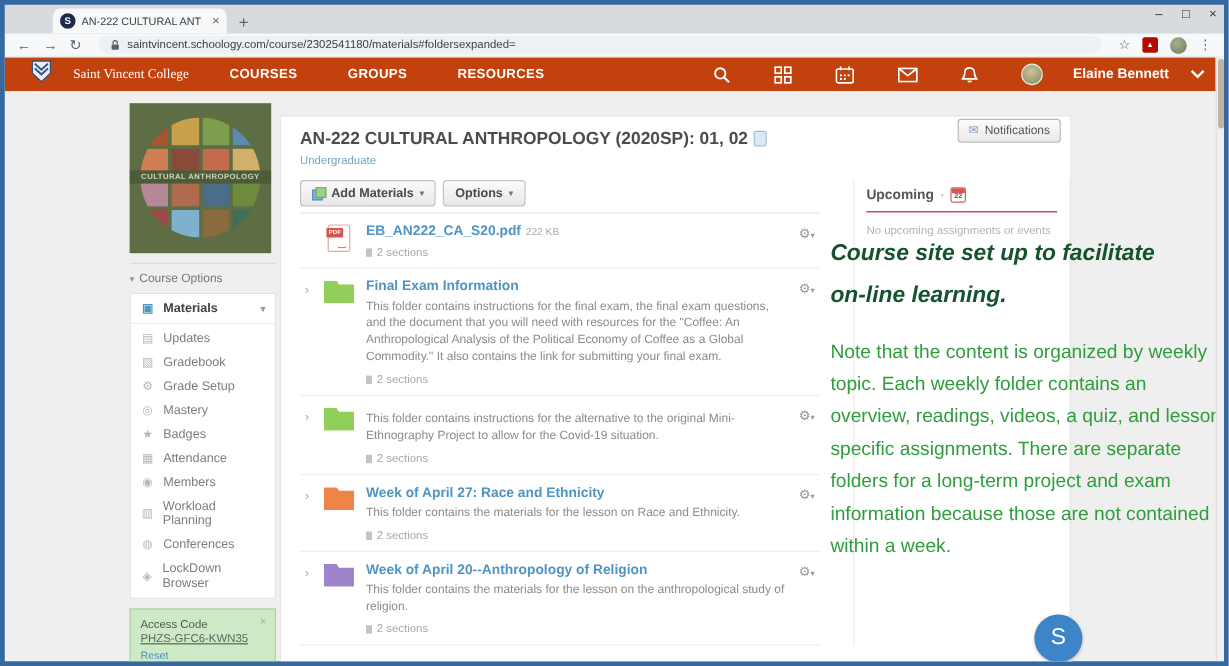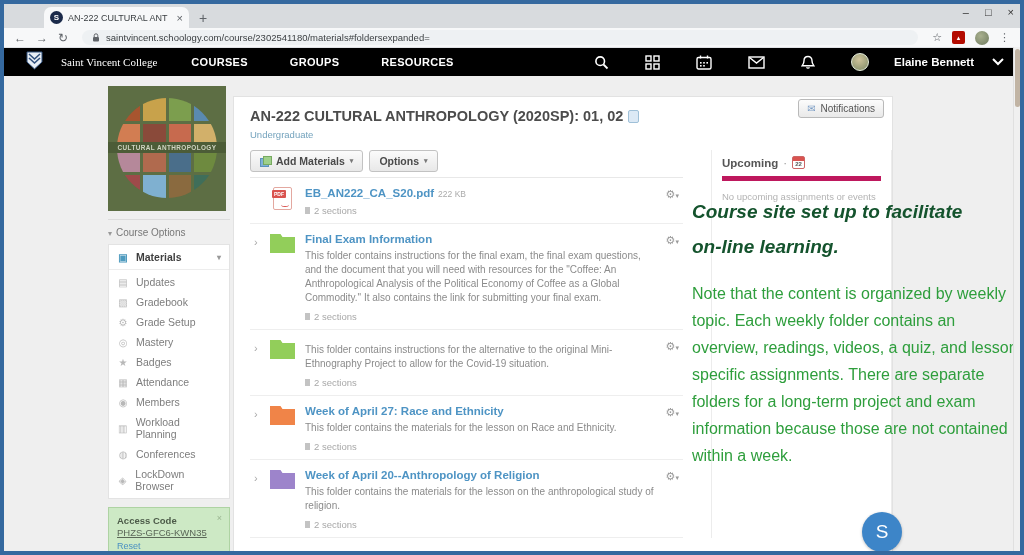--- a/index.html
+++ b/index.html
@@ -19,21 +19,21 @@
   .navbtn { font-size:12px; color:#5f6368; line-height:1; }
   .omnibox { flex:1; height:15px; background:#eef1f3; border-radius:8px; display:flex; align-items:center; gap:6px; padding:0 10px; margin:0 4px; }
   .urltext { font-size:9.5px; color:#3c4043; }
   .lockicon svg { display:block; }
   .tool-star { font-size:11px; color:#5f6368; }
   .pdf-ext { width:13px; height:13px; background:#b30b00; border-radius:2px; color:#fff; font-size:6px; font-weight:bold; display:flex; align-items:center; justify-content:center; }
   .avatar-sm { width:14px; height:14px; border-radius:50%; background:radial-gradient(circle at 40% 35%, #a9b08f, #6e7a5e); }
   .tool-dots { font-size:11px; color:#5f6368; }
 
   
-  .appheader { height:28px; background:#000000; display:flex; align-items:center; padding:0 14px 0 22px; gap:18px; }
+  .appheader { height:28px; background:#c2410c; display:flex; align-items:center; padding:0 14px 0 22px; gap:18px; }
   .logo { flex:0 0 auto; }
   .school { color:#fff; font-family:"Liberation Serif", serif; font-size:11px; margin-right:16px; white-space:nowrap; }
   .navitem { color:#fff; font-size:11px; font-weight:bold; letter-spacing:.3px; margin-right:24px; }
   .hspacer { flex:1; }
   .hicon { display:flex; align-items:center; margin-right:18px; }
   .hav { width:18px; height:18px; border-radius:50%; background:radial-gradient(circle at 45% 35%, #cfc39b, #7d8a66); margin-right:7px; border:1px solid #e7eede; }
   .uname { color:#fff; font-size:11.5px; font-weight:bold; white-space:nowrap; }
 
   
   .page { position:relative; height:475px; background:#efefef; }
@@ -46,21 +46,21 @@
   .cband { position:absolute; left:0; top:56px; width:100%; background:#4c5c37; color:#cfd4c2; font-size:6.4px; letter-spacing:.4px; text-align:center; padding:2px 0; font-weight:bold; white-space:nowrap; }
   .copts { margin:8px 0 6px 4px; padding-top:7px; border-top:1px solid #dcdcdc; font-size:10px; color:#777; }
   .copts .caret { font-size:8px; color:#999; margin-right:4px; }
   .menu { margin-left:4px; width:122px; background:#fff; border:1px solid #e3e3e3; padding:2px 0; }
   .sbitem { display:flex; align-items:center; gap:7px; padding:4px 8px; font-size:10.5px; color:#7d7d7d; }
   .sbicon { width:12px; font-size:10px; color:#b8b8b8; text-align:center; }
   .sbitem.active { color:#3f3f3f; font-weight:bold; border-bottom:1px solid #ededed; padding-bottom:6px; margin-bottom:2px; }
   .sbitem.active .sbicon { color:#4f9bbf; }
   .sbcaret { margin-left:auto; font-size:8px; color:#999; }
   .accessbox { position:relative; margin:8px 0 0 4px; width:122px; background:#cde9c5; border:1px solid #aed3a3; padding:7px 8px; height:72px; }
-  .acctitle { font-size:9.5px; font-weight:bold; color:#4c5b49; }
+  .acctitle { font-size:9.5px; font-weight:normal; color:#4c5b49; }
   .accclose { position:absolute; right:7px; top:5px; font-size:9px; color:#9ab591; }
   .acccode { font-size:9.5px; color:#5b6758; margin-top:1px;text-decoration:underline; }
   .accreset { font-size:9px; color:#4a90c2; margin-top:3px; }
 
   
   .card { position:absolute; left:229px; top:20px; width:660px; height:465px; background:#fff; border:1px solid #e2e2e2; }
   .cardhead { position:relative; padding:10px 0 0 16px; }
   .ctitle { font-size:14.5px; color:#4c4c4c; font-weight:bold; display:inline; }
   .cticon { display:inline-block; width:11px; height:13px; background:#dce9f5; border:1px solid #9fc0d8; border-radius:2px; vertical-align:-2px; margin-left:5px; }
   .clevel { font-size:9.5px; color:#74a3bd; margin-top:4px; }
@@ -88,21 +88,21 @@
   .mtitle { font-size:11.5px; font-weight:bold; color:#4e94c4; }
   .msize { font-size:8.5px; color:#aaa; font-weight:normal; margin-left:4px; }
   .mdesc { font-size:10px; line-height:14px; color:#8b8b8b; margin-top:4px; width:352px; }
   .msect { display:flex; align-items:center; gap:4px; font-size:9.5px; color:#a8a8a8; margin-top:6px; }
   .msect .bk { width:5px; height:7px; background:#c3c3c3; }
   .mgear { position:absolute; right:4px; top:10px; font-size:11px; color:#9a9a9a; }
   .mgear .bcaret { font-size:7px; color:#9a9a9a; }
 
   
   .upcol { width:188px; margin-left:28px; border-left:1px solid #ececec; border-right:1px solid #ececec; padding:0 10px; min-height:330px; }
-  .uphead { display:flex; align-items:center; gap:5px; font-size:11.5px; font-weight:bold; color:#555; padding:6px 0 7px; border-bottom:5px solid #be185d; }
+  .uphead { display:flex; align-items:center; gap:5px; font-size:11.5px; font-weight:bold; color:#555; padding:6px 0 7px; border-bottom:1px solid #be185d; }
   .updot { color:#999; font-weight:normal; }
   .upcal { position:relative; width:13px; height:13px; background:#fff; border:1px solid #c66; border-radius:2px; font-size:6px; color:#555; text-align:center; line-height:15px; }
   .upcal:before { content:""; position:absolute; left:0; top:0; width:100%; height:4px; background:#d9534f; }
   .upempty { font-size:9.5px; color:#b3b3b3; margin-top:10px; }
 
   
   .annotation { position:absolute; left:688px; top:118px; width:330px; }
   .ann-h { font-size:19px; line-height:35px; font-weight:bold; font-style:italic; color:#14532d; width:305px; }
   .ann-b { font-size:16px; line-height:27px; color:#2e9e3c; margin-top:16px; width:330px; }
 

